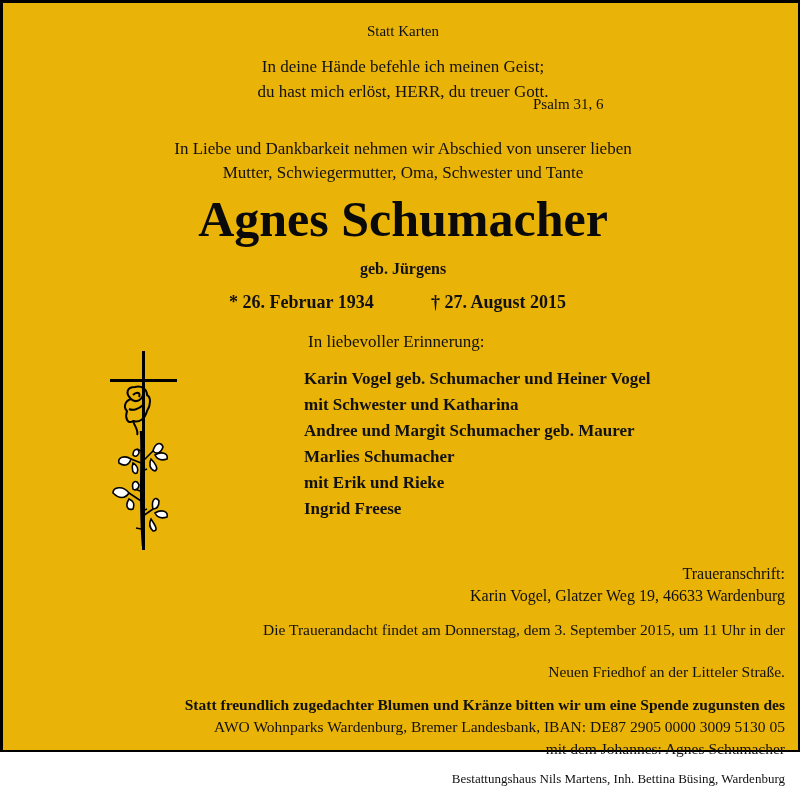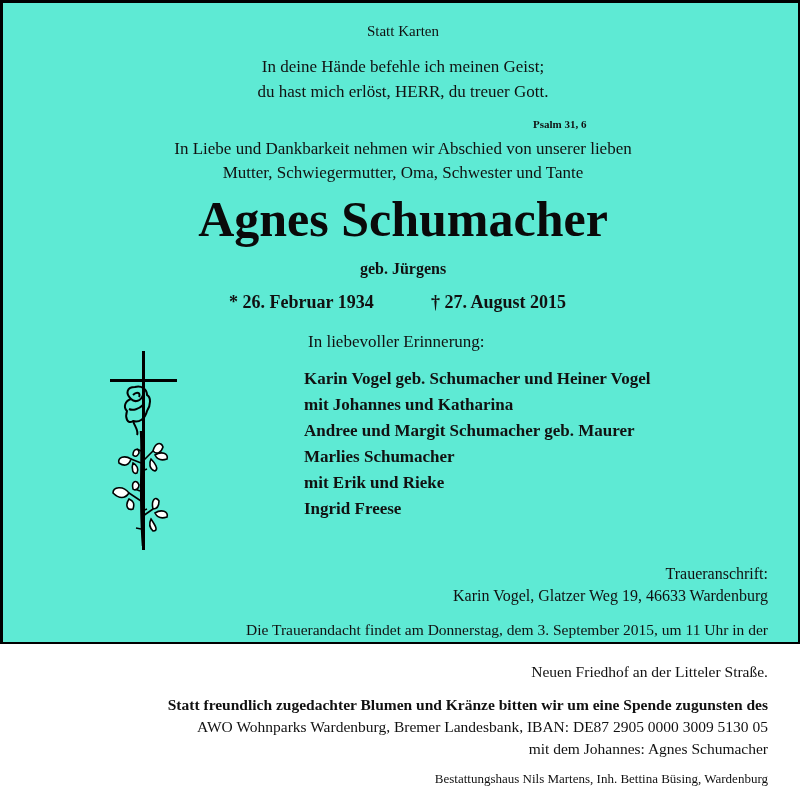--- a/index.html
+++ b/index.html
@@ -11,47 +11,47 @@
       width: 800px;
       height: 800px;
       position: relative;
       overflow: hidden;
       font-family: "Liberation Serif", "DejaVu Serif", serif;
       color: #111111;
     }
     .frame {
       position: absolute;
       left: 0; top: 0;
-      width: 800px; height: 644px;
+      width: 800px; height: 752px;
       box-sizing: border-box;
       border-top: 3px solid #000;
       border-left: 3px solid #000;
       border-right: 2px solid #000;
       border-bottom: 2px solid #000;
-      background: #5eead4;
+      background: #eab308;
     }
     .line {
       position: absolute;
       white-space: nowrap;
       line-height: 1;
     }
     .center {
       left: 0;
       width: 800px;
       text-align: center;
     }
     .right {
-      right: 30px;
+      right: 13px;
       text-align: right;
     }
 
     #statt-karten { top: 21px; font-size: 15px; }
     #verse-1 { top: 55px; font-size: 17px; }
     #verse-2 { top: 80px; font-size: 17px; }
-    #psalm-ref { top: 116px; left: 530px; font-size: 11px; font-weight: bold; }
+    #psalm-ref { top: 94px; left: 530px; font-size: 15px; }
 
     #intro-1 { top: 137px; font-size: 17px; }
     #intro-2 { top: 161px; font-size: 17px; }
 
     #deceased-name {
       top: 191px;
       font-size: 50px;
       font-weight: bold;
       letter-spacing: 0px;
       color: #0a0a0a;
@@ -175,21 +175,21 @@
         <path d="M40 165 L50 158"></path>
         <path d="M50 158 C48 150 52 144 56 150 C56 156 54 158 50 158 Z"></path>
         <path d="M52 162 C58 158 66 160 64 166 C58 168 54 166 52 162 Z"></path>
         <path d="M48 168 C52 174 56 180 50 180 C46 176 46 172 48 168 Z"></path>
       </g>
     </svg>
   </div>
 
   <div class="family">
     <div>Karin Vogel geb. Schumacher und Heiner Vogel</div>
-    <div>mit Johannes und Katharina</div>
+    <div>mit Schwester und Katharina</div>
     <div>Andree und Margit Schumacher geb. Maurer</div>
     <div>Marlies Schumacher</div>
     <div>mit Erik und Rieke</div>
     <div>Ingrid Freese</div>
   </div>
 
   <div id="address-label" class="line right">Traueranschrift:</div>
   <div id="address" class="line right">Karin Vogel, Glatzer Weg 19, 46633 Wardenburg</div>
 
   <div id="service-1" class="line right">Die Trauerandacht findet am Donnerstag, dem 3. September  2015, um 11 Uhr in der</div>

